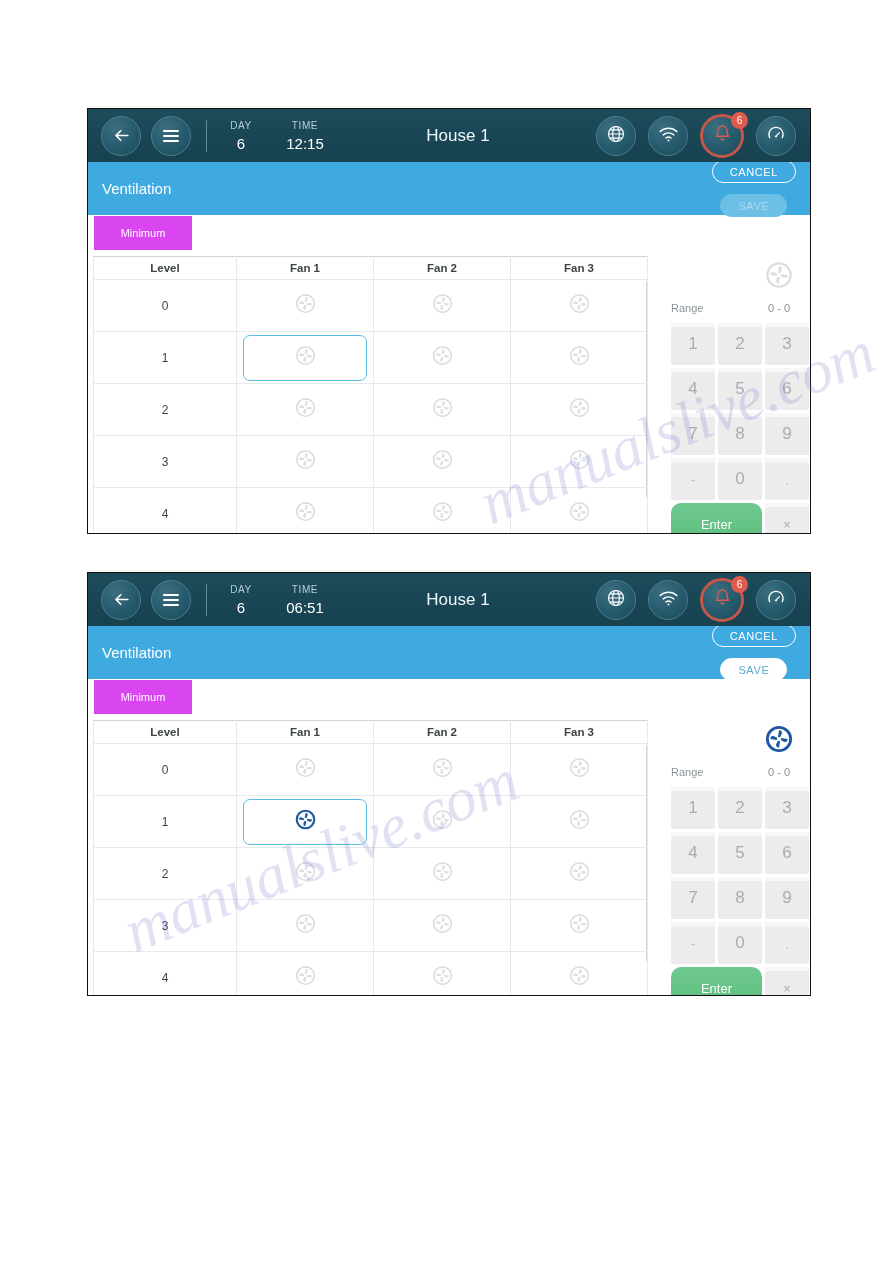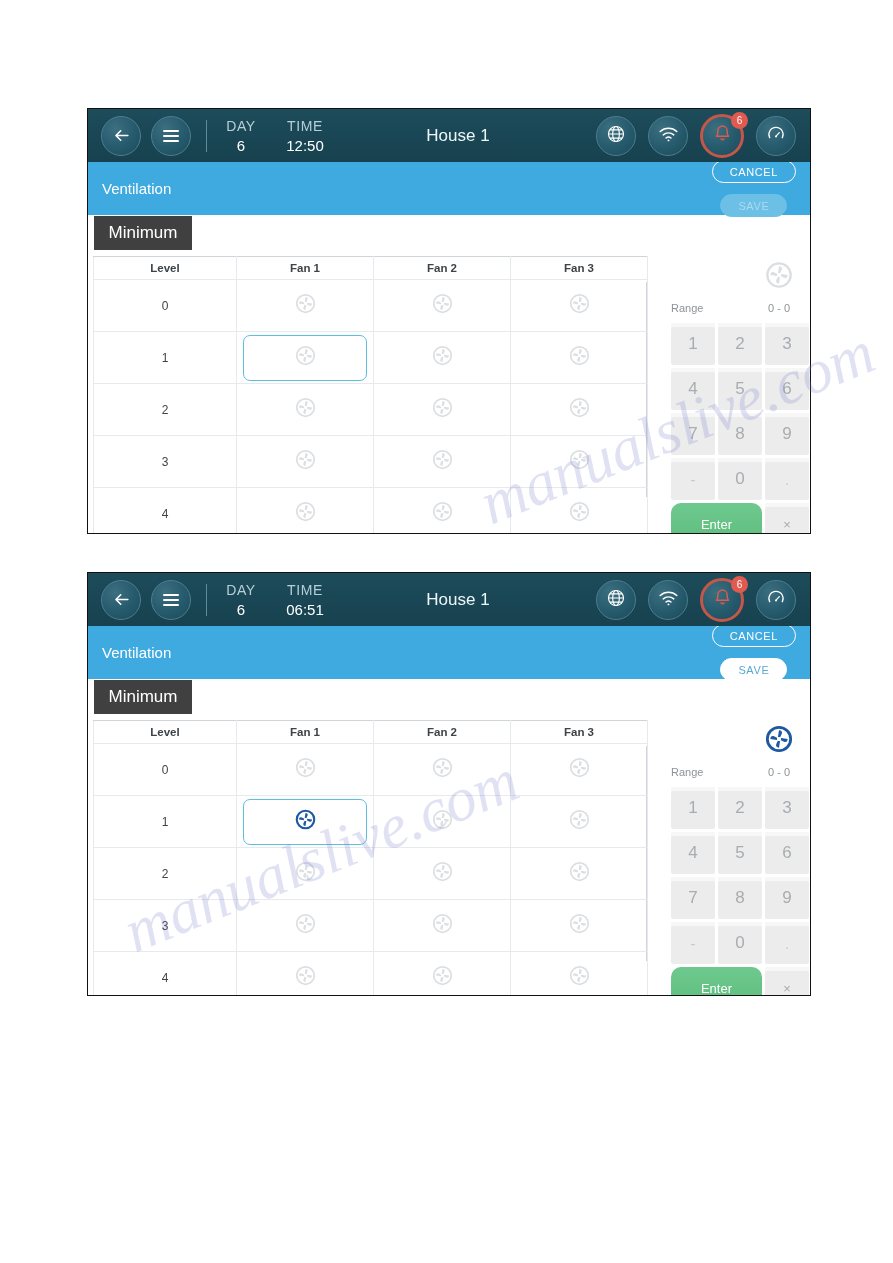--- a/index.html
+++ b/index.html
@@ -18,21 +18,21 @@
   
   .topbar{position:relative;height:53px;background:linear-gradient(180deg,#1d4c5b 0%,#17414f 100%);display:flex;align-items:center;}
   .circ-btn{width:38px;height:38px;border-radius:50%;background:radial-gradient(circle at 35% 30%,#3c6f80 0%,#255a6c 55%,#1d4a59 100%);
     border:1px solid #4b7e8e;display:flex;align-items:center;justify-content:center;flex:0 0 auto;}
   .circ-btn svg{display:block;}
   .btn-back{margin-left:13px;}
   .btn-menu{margin-left:10px;}
   .vline{width:1px;height:32px;background:#5d8c99;margin-left:15px;margin-right:0;flex:0 0 auto;}
   .dtblock{display:flex;align-items:center;margin-left:17px;}
   .dtcol{display:flex;flex-direction:column;align-items:center;line-height:1;}
-  .dtcol .lab{font-size:14px;color:#b7ced6;letter-spacing:.6px;margin-bottom:5px;}
+  .dtcol .lab{font-size:10px;color:#b7ced6;letter-spacing:.6px;margin-bottom:5px;}
   .dtcol .val{font-size:15px;color:#ffffff;}
   .dt-day{min-width:34px;}
   .dt-time{min-width:60px;margin-left:17px;}
   .house{position:absolute;left:18px;right:0;text-align:center;font-size:17px;color:#eef6f9;pointer-events:none;}
   .right-icons{margin-left:auto;display:flex;align-items:center;gap:12px;margin-right:14px;}
   .icon-circ{position:relative;width:38px;height:38px;border-radius:50%;
     background:radial-gradient(circle at 35% 30%,#3c6f80 0%,#255a6c 55%,#1d4a59 100%);
     border:1px solid #4b7e8e;display:flex;align-items:center;justify-content:center;}
   .icon-circ.alarm{border:3px solid #c4564a;}
   .badge{position:absolute;top:-5px;right:-7px;min-width:17px;height:17px;border-radius:9px;background:#e05a4f;
@@ -43,21 +43,21 @@
   .subbar .title{color:#ffffff;font-size:15px;}
   .subbar .acts{margin-left:auto;display:flex;align-items:center;gap:11px;flex-direction:column;}
   .pill{height:23px;padding:0 17px;border-radius:12px;font-size:11px;letter-spacing:.6px;
     display:flex;align-items:center;justify-content:center;box-sizing:border-box;}
   .pill.cancel{border:1px solid #ffffff;color:#ffffff;background:transparent;}
   .pill.save-disabled{background:#6cc0e6;color:#a9d9f0;border:1px solid #6cc0e6;}
   .pill.save-active{background:#ffffff;color:#5aa9cf;border:1px solid #ffffff;}
 
   
   .tabrow{height:40px;background:#ffffff;display:flex;align-items:flex-start;padding-left:6px;padding-top:1px;}
-  .tab{height:34px;min-width:98px;background:#404040;color:#ffffff;font-size:17px;
+  .tab{height:34px;min-width:98px;background:#d946ef;color:#ffffff;font-size:11px;
     display:flex;align-items:center;justify-content:center;padding:0 14px;box-sizing:border-box;}
 
   
   .body{display:flex;height:calc(100% - 131px);background:#fff;}
   .tablewrap{width:558px;flex:0 0 558px;padding-left:5px;box-sizing:border-box;position:relative;}
   table.grid{border-collapse:collapse;width:553px;table-layout:fixed;}
   table.grid th,table.grid td{border:1px solid #e7eaed;text-align:center;box-sizing:border-box;}
   table.grid th{height:23px;font-size:11.5px;color:#3d4347;font-weight:bold;border-top:1px solid #cfd4d8;}
   table.grid td{height:52px;}
   table.grid td.lvl{font-size:12px;color:#3d4347;}
@@ -115,21 +115,21 @@
         </span>
       </div>
       <div class="vline"></div>
       <div class="dtblock">
         <div class="dtcol dt-day">
           <span class="lab">DAY</span>
           <span class="val">6</span>
         </div>
         <div class="dtcol dt-time">
           <span class="lab">TIME</span>
-          <span class="val">12:50</span>
+          <span class="val">12:15</span>
         </div>
       </div>
       <div class="house">House 1</div>
       <div class="right-icons">
         <div class="icon-circ">
           <span>
             <svg width="20" height="20" viewBox="0 0 24 24" fill="none" stroke="#fff" stroke-width="1.4">
               <circle cx="12" cy="12" r="9"></circle>
                 <ellipse cx="12" cy="12" rx="4" ry="9"></ellipse>
                 <path d="M3 12h18M4.5 7h15M4.5 17h15"></path>

